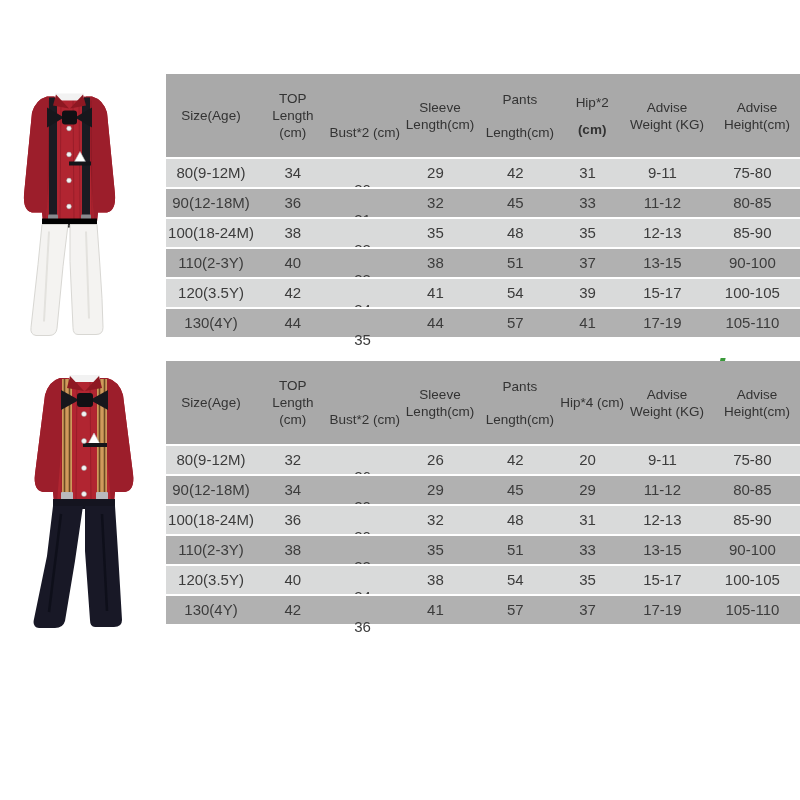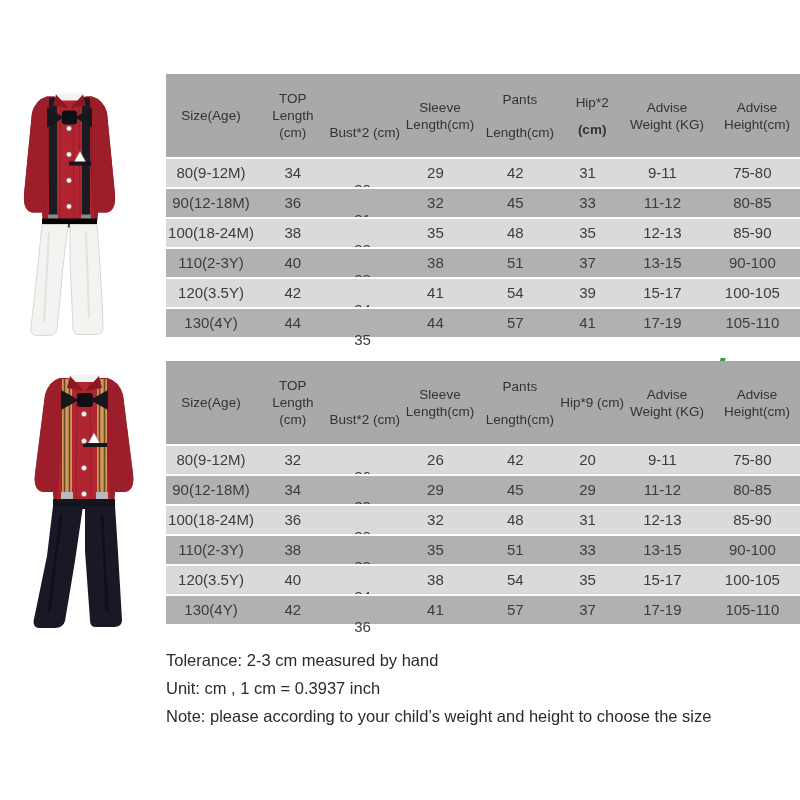--- a/index.html
+++ b/index.html
@@ -298,21 +298,21 @@
         </div>
         <div class="th col3">
           <div class="hline">Sleeve</div>
           <div class="hline">Length(cm)</div>
         </div>
         <div class="th col4">
           <div class="hline">Pants</div>
           <div class="hline">Length(cm)</div>
         </div>
         <div class="th col5">
-          <div class="hline">Hip*9 (cm)</div>
+          <div class="hline">Hip*4 (cm)</div>
         </div>
         <div class="th col6">
           <div class="hline">Advise</div>
           <div class="hline">Weight (KG)</div>
         </div>
         <div class="th col7">
           <div class="hline">Advise</div>
           <div class="hline">Height(cm)</div>
         </div>
       </div>
@@ -371,19 +371,14 @@
         <div class="td col1">42</div>
         <div class="td col2">36</div>
         <div class="td col3">41</div>
         <div class="td col4">57</div>
         <div class="td col5">37</div>
         <div class="td col6">17-19</div>
         <div class="td col7">105-110</div>
       </div>
     </div>
 
-  <div class="notes">
-    <div class="note-line">Tolerance:  2-3 cm measured by hand</div>
-    <div class="note-line">Unit:  cm ,   1 cm = 0.3937 inch</div>
-    <div class="note-line">Note:  please according to your child’s weight and height to choose the size</div>
-  </div>
 
 </div>
 
 </body></html>

